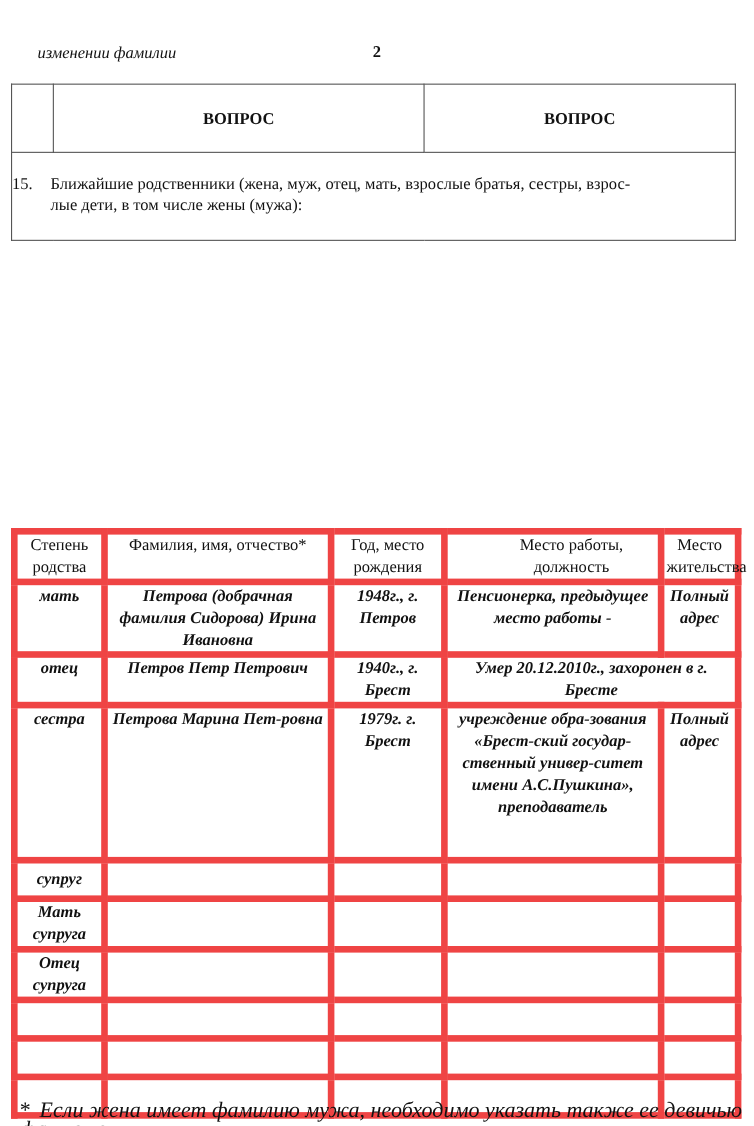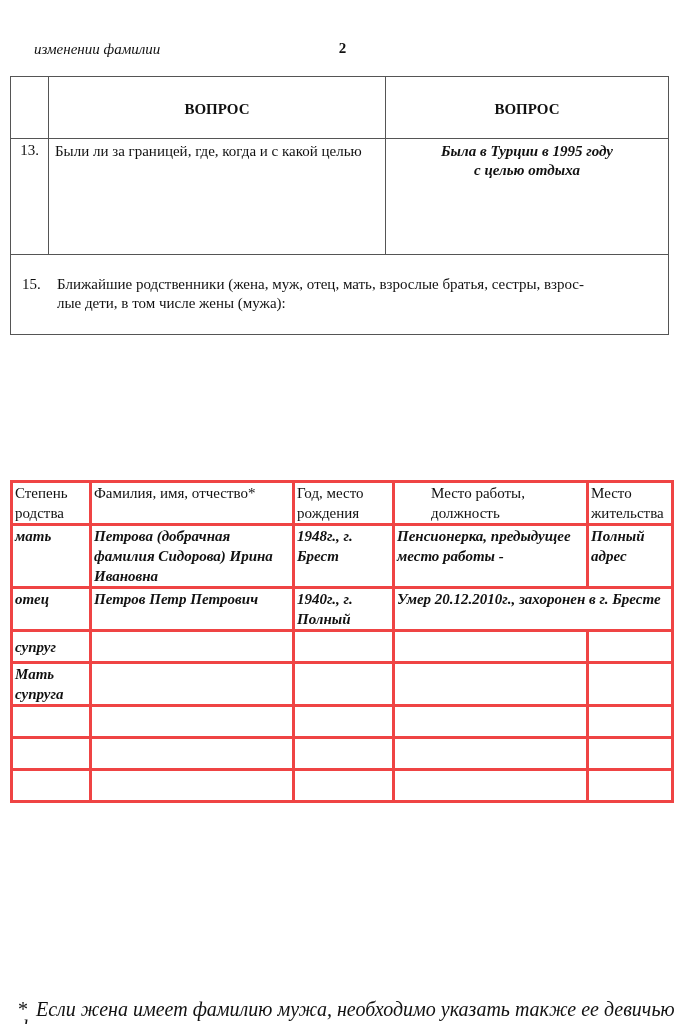--- a/index.html
+++ b/index.html
@@ -21,31 +21,31 @@
       border-collapse: collapse; table-layout: fixed; font-size: 15px;
     }
     .t1 td { border: 1px solid #555; vertical-align: top; padding: 0; }
     .t1 .num { width: 37px; text-align: center; padding-top: 3px; }
     .t1 .q { width: 324px; padding: 3px 6px 0 6px; line-height: 19px; }
     .t1 .a { padding: 3px 6px 0 6px; text-align: center; font-weight: bold; font-style: italic; line-height: 19px; }
     .t1 .hdr td { height: 58px; vertical-align: middle; text-align: center; font-weight: bold; font-family: Liberation Serif, serif; }
     .t1 .r13 td { height: 112px; }
     .t1 .r14 td { height: 110px; }
     .t1 .r15 td { height: 59px; }
-    .t1 .r15 .span { padding: 20px 10px 0 11px; line-height: 19px; }
+    .t1 .r15 .span { padding: 20px 10px 0 0; line-height: 19px; }
     .t1 .r15 .span .n { display: inline-block; width: 35px; }
     .t1 .r15 .span .cont { padding-left: 35px; }
     .t1 .r15 td { border-left: 1px solid #555; }
 
     
     .t2 {
       position: absolute; left: 10px; top: 480px; width: 664px;
       border-collapse: collapse; table-layout: fixed; font-size: 15px;
     }
-    .t2 td { border: 3px solid #ef4444; padding: 0 2px; text-align: left; vertical-align: top; line-height: 20px; }
+    .t2 td { border: 6px solid #ef4444; padding: 0 2px; text-align: center; vertical-align: top; line-height: 20px; }
     .t2 .c1 { width: 72px; }
     .t2 .c2 { width: 196px; }
     .t2 .c3 { width: 93px; }
     .t2 .c4 { width: 153px; padding-left: 36px; }
     .t2 .hdr td { height: 40px; font-weight: normal; }
     .t2 .bi { font-weight: bold; font-style: italic; }
     .t2 .r-mother td { height: 57px; margin-left: 16px; }
     .t2 .r-father td { height: 40px; border-radius: 17px; }
     .t2 .r-sister td { height: 135px; }
     .t2 .r-spouse td { height: 29px; vertical-align: middle; }
@@ -65,28 +65,20 @@
 <div class="abs top-note">изменении фамилии</div>
 <div class="abs page-num">2</div>
 
 <table class="t1">
   <tbody>
       <tr class="hdr">
     <td class="num"></td>
     <td class="q" style="text-align:center;">ВОПРОС</td>
     <td class="a" style="font-style:normal;">ВОПРОС</td>
   </tr>
-  <tr class="r13">
-    <td class="num">13.</td>
-    <td class="q">Были ли за границей, где, когда и с какой целью</td>
-    <td class="a">
-      <div>Была в Турции в 1995 году</div>
-      <div>с целью отдыха</div>
-    </td>
-  </tr>
   <tr class="r15">
     <td class="span" colspan="3">
       <div><span class="n">15.</span><span>Ближайшие родственники (жена, муж, отец, мать, взрослые братья, сестры, взрос-</span></div>
       <div class="cont">лые дети, в том числе жены (мужа):</div>
     </td>
   </tr>
 </tbody>
   </table>
 
 <table class="t2">
@@ -94,39 +86,53 @@
       <tr class="hdr">
     <td class="c1">Степень родства</td>
     <td class="c2">Фамилия, имя, отчество*</td>
     <td class="c3">Год, место рождения</td>
     <td class="c4">Место работы, должность</td>
     <td class="c5">Место жительства</td>
   </tr>
   <tr class="r-mother">
     <td class="bi">мать</td>
     <td class="bi">Петрова (добрачная фамилия Сидорова) Ирина Ивановна</td>
-    <td class="bi">1948г., г. Брест</td>
+    <td class="bi">1948г., г. Петров</td>
     <td class="bi">Пенсионерка, предыдущее место работы -</td>
     <td class="bi">Полный адрес</td>
   </tr>
   <tr class="r-father">
     <td class="bi">отец</td>
     <td class="bi">Петров Петр Петрович</td>
-    <td class="bi">1940г., г. Полный</td>
+    <td class="bi">1940г., г. Брест</td>
     <td class="bi" colspan="2">Умер 20.12.2010г., захоронен в г. Бресте</td>
+  </tr>
+  <tr class="r-sister">
+    <td class="bi">сестра</td>
+    <td class="bi">Петрова Марина Пет-ровна</td>
+    <td class="bi">1979г. г. Брест</td>
+    <td class="bi">учреждение обра-зования «Брест-ский государ-ственный универ-ситет имени А.С.Пушкина», преподаватель</td>
+    <td class="bi">Полный адрес</td>
   </tr>
   <tr class="r-spouse">
     <td class="bi">супруг</td>
     <td></td>
     <td></td>
     <td></td>
     <td></td>
   </tr>
   <tr class="r-mil">
     <td class="bi">Мать супруга</td>
+    <td></td>
+    <td></td>
+    <td></td>
+    <td></td>
+  </tr>
+  <tr class="r-fil">
+    <td class="bi">Отец супруга</td>
     <td></td>
     <td></td>
     <td></td>
     <td></td>
   </tr>
   <tr class="r-empty">
     <td></td>
     <td></td>
     <td></td>
     <td></td>

